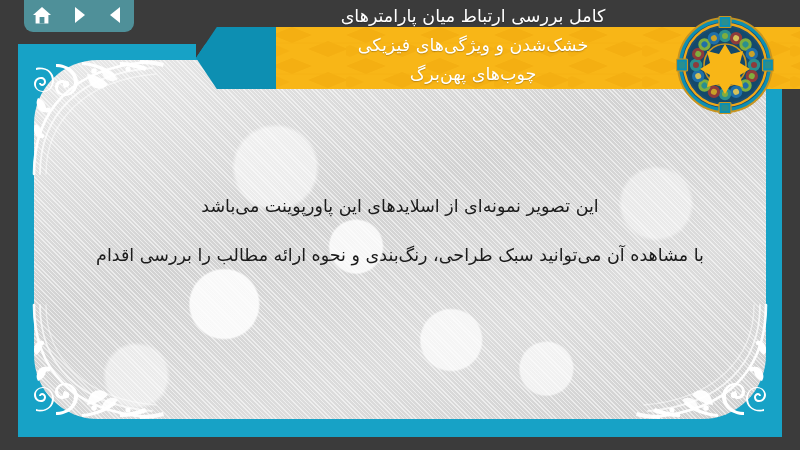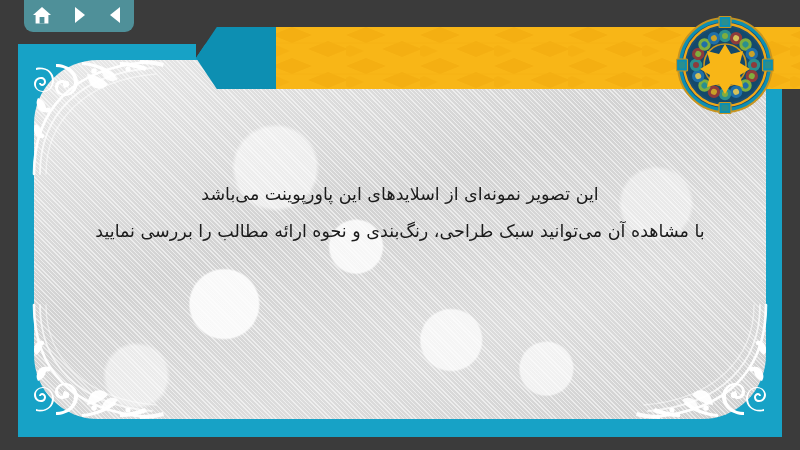--- a/index.html
+++ b/index.html
@@ -167,21 +167,21 @@
     left: 52px;
     right: 52px;
     top: 132px;
     text-align: center;
     direction: rtl;
     color: #1b1b1b;
     font-size: 17.5px;
     line-height: 37px;
     z-index: 26;
   }
-  #bodytext .bline { display: block; white-space: nowrap; }
+  #bodytext .bline { display: block; white-space: nowrap; margin-top: 12px; }
 </style>
 </head>
 <body>
 
 <div id="stage">
 
   <div id="panel">
     <div id="paper"></div>
 
     <div class="flourish" id="fl-tl">
@@ -257,41 +257,44 @@
           <path d="M6 40 c6 2 9 8 8 14 c-4 1 -8 -2 -9 -7 c-1 -3 0 -5 1 -7 Z"></path>
           <path d="M4 66 c5 3 7 9 5 14 c-4 0 -7 -4 -7 -9 c0 -2 1 -4 2 -5 Z"></path>
           <path d="M108 2 c9 0 17 1 24 3 l-1 4 c-7 -2 -15 -3 -23 -3 Z" opacity=".9"></path>
           <path d="M70 10 c7 2 12 6 16 11 c-4 3 -9 3 -13 -1 c-3 -3 -4 -7 -3 -10 Z" opacity=".9"></path>
         </g>
       </svg>
     </div>
 
     <div id="bodytext">
       <span class="bline">این تصویر نمونه‌ای از اسلایدهای این پاورپوینت می‌باشد</span>
-      <span class="bline">با مشاهده آن می‌توانید سبک طراحی، رنگ‌بندی و نحوه ارائه مطالب را بررسی نمایید</span>
+      <span class="bline">با مشاهده آن می‌توانید سبک طراحی، رنگ‌بندی و نحوه ارائه مطالب را بررسی اقدام</span>
     </div>
   </div>
 
   <div id="pennant-shadow"></div>
   <div id="pennant"></div>
 
   <div id="banner">
     <svg class="chevrons" viewBox="0 0 528 62" preserveAspectRatio="none" xmlns="http://www.w3.org/2000/svg">
       <defs>
         <pattern id="chev" width="74" height="31" patternUnits="userSpaceOnUse">
           <path d="M0 8 L20 0 L40 8 L20 16 Z" fill="#eda50c" opacity=".75"></path>
           <path d="M36 22 L56 14 L76 22 L56 30 Z" fill="#eda50c" opacity=".75"></path>
           <path d="M-10 24 L4 18 L18 24 L4 30 Z" fill="#eda50c" opacity=".55"></path>
           <rect x="0" y="15.5" width="74" height="1.4" fill="#f2ab0e" opacity=".5"></rect>
         </pattern>
       </defs>
       <rect width="528" height="62" fill="url(#chev)"></rect>
     </svg>
   </div>
 
+  <div id="title">کامل بررسی ارتباط میان پارامترهای
+خشک‌شدن و ویژگی‌های فیزیکی
+چوب‌های پهن‌برگ</div>
 
   <div id="medallion">
     <svg viewBox="0 0 98 98" xmlns="http://www.w3.org/2000/svg">
       <circle cx="49" cy="49" r="47" fill="#0d8fb2" stroke="#c8941f" stroke-width="2"></circle>
       <circle cx="49" cy="49" r="43" fill="#1b4f72"></circle>
       <circle cx="49" cy="49" r="41" fill="none" stroke="#f0a818" stroke-width="2.4"></circle>
       <circle cx="49" cy="49" r="38" fill="#14496b"></circle>
       <g>
 
         <g id="ring">

